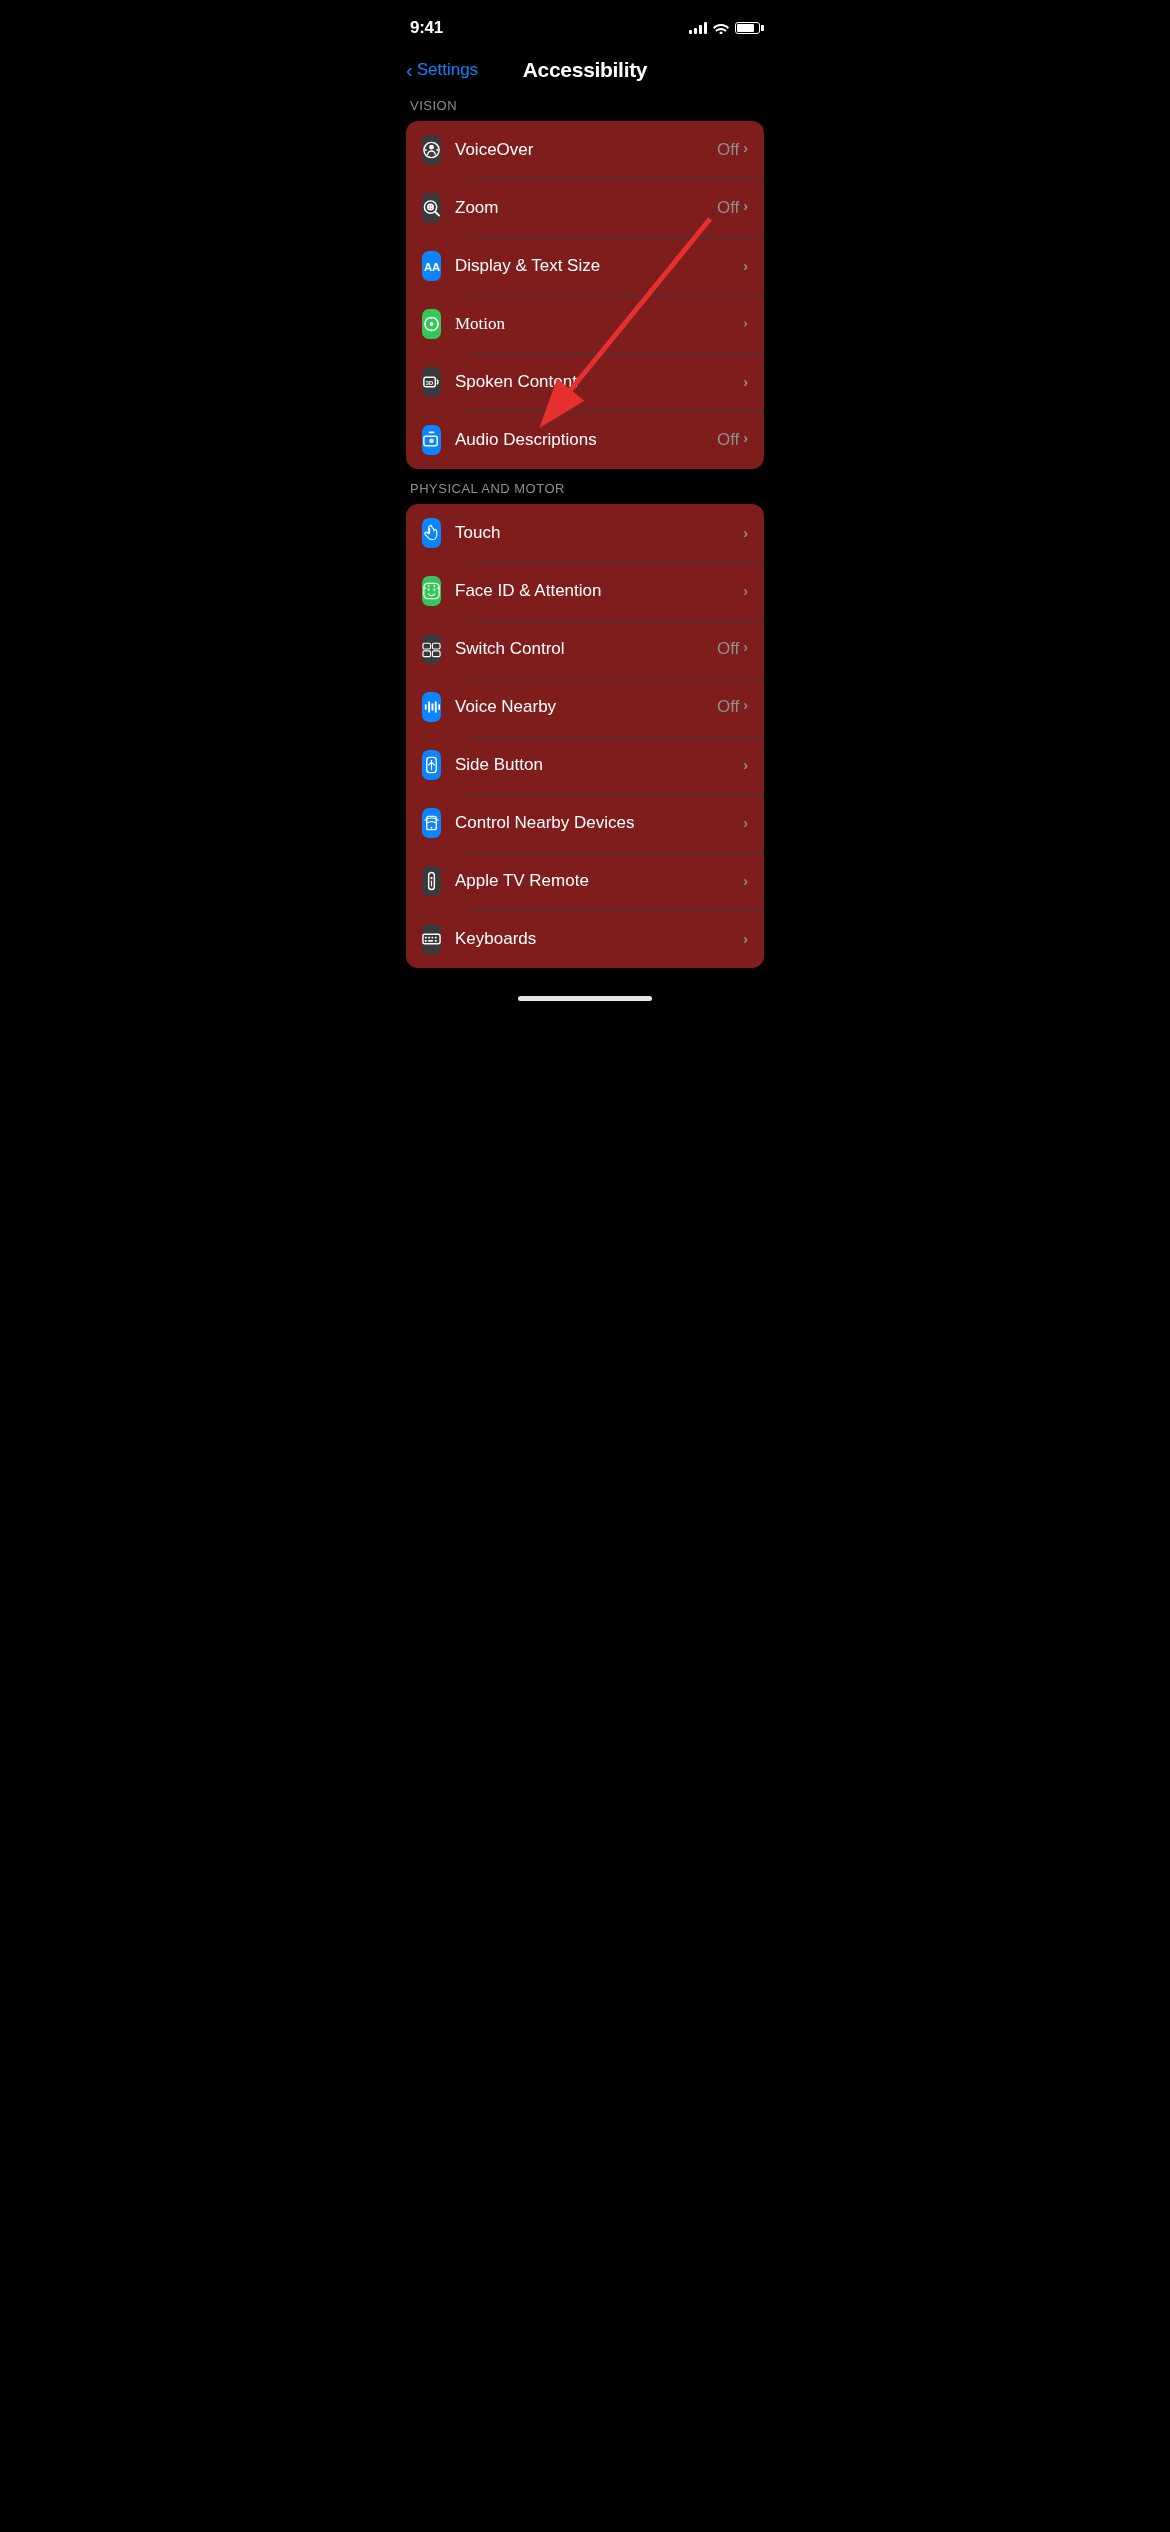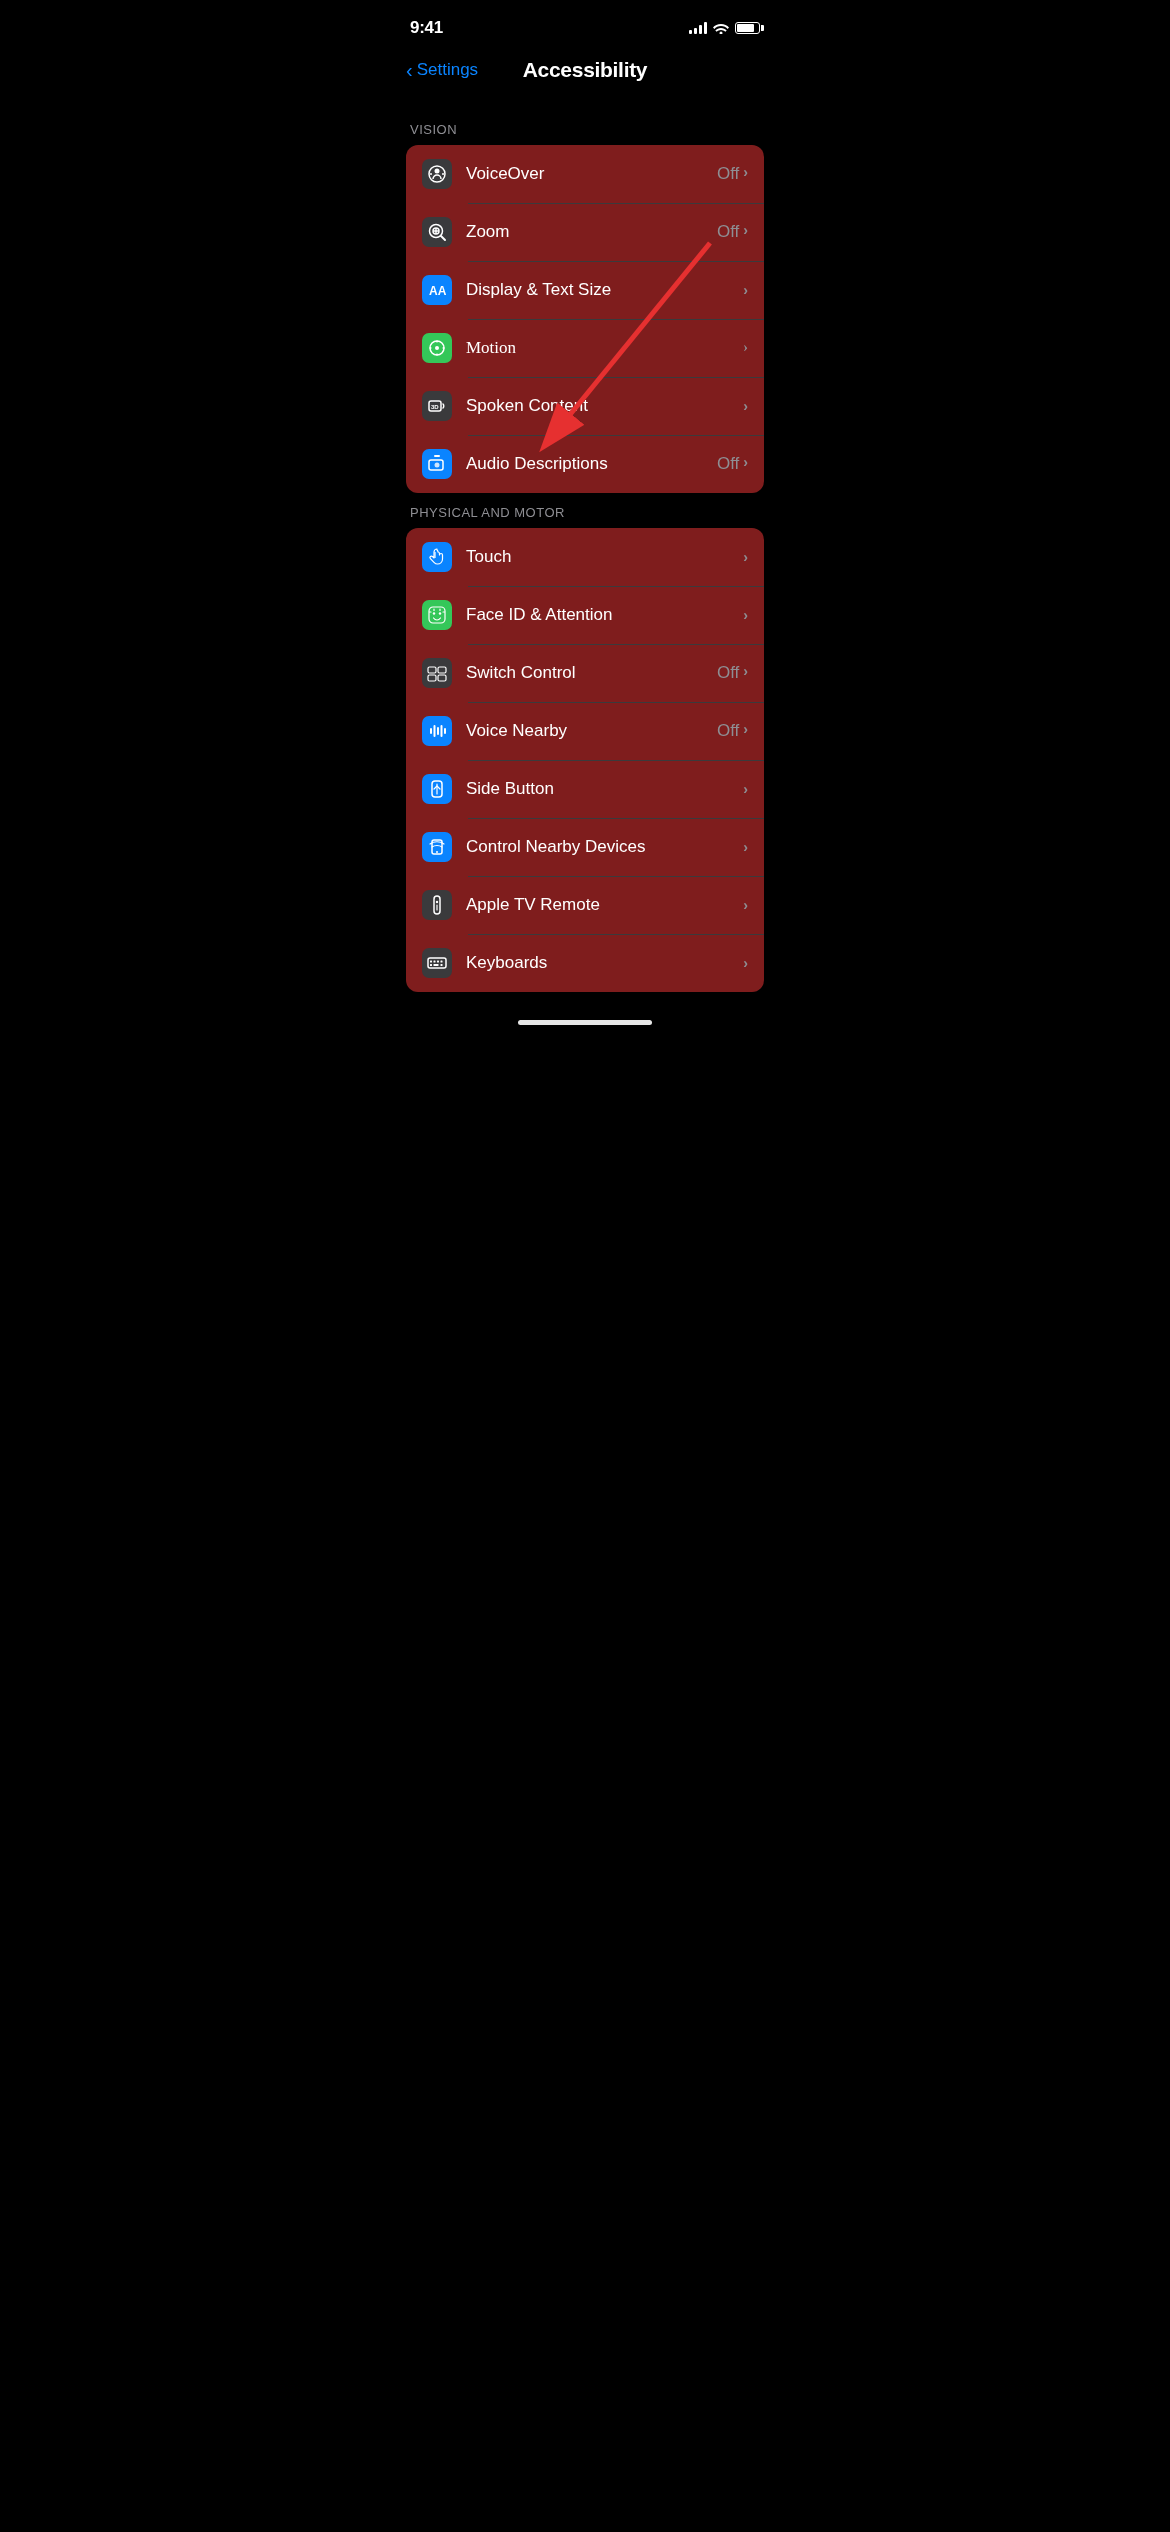--- a/index.html
+++ b/index.html
@@ -120,21 +120,20 @@
     }
 
     
     .section-label {
       font-size: 13px;
       font-weight: 400;
       color: #8e8e93;
       text-transform: uppercase;
       letter-spacing: 0.5px;
       padding: 0 20px 8px 20px;
-      margin-top: 24px;
     }
 
     
     .settings-group {
       background: #7f1d1d;
       border-radius: 12px;
       margin: 0 16px;
       overflow: hidden;
     }
 
@@ -151,21 +150,21 @@
       content: '';
       position: absolute;
       bottom: 0;
       left: 62px;
       right: 0;
       height: 0.5px;
       background: #3a3a3c;
     }
 
     .row-icon {
-      width: 30px;
+      width: 19px;
       height: 30px;
       border-radius: 7px;
       display: flex;
       align-items: center;
       justify-content: center;
       margin-right: 14px;
       flex-shrink: 0;
       font-size: 16px;
     }
 

